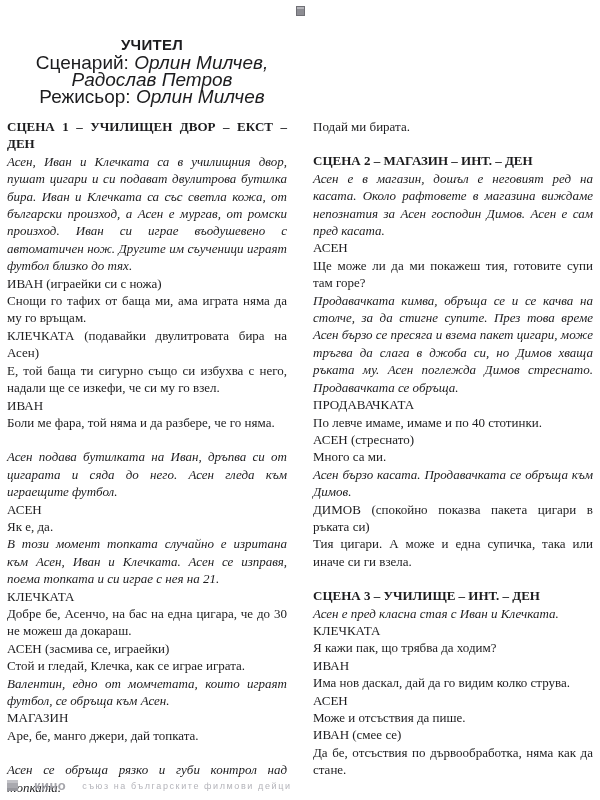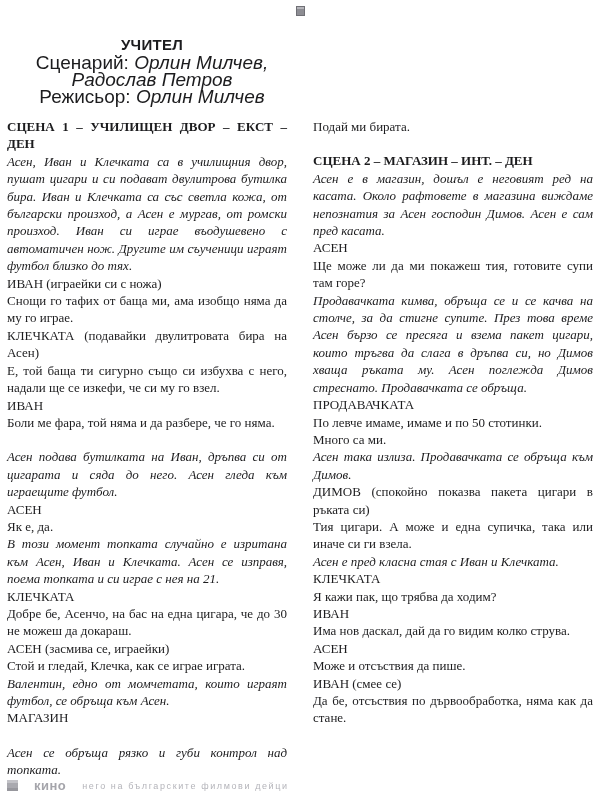--- a/index.html
+++ b/index.html
@@ -67,61 +67,64 @@
       <span>Режисьор:</span>
       <span class="names">Орлин Милчев</span>
     </div>
   </div>
 
   <div class="columns">
     <div class="col">
         <p class="scene">СЦЕНА 1 – УЧИЛИЩЕН ДВОР – ЕКСТ – ДЕН</p>
         <p class="action">Асен, Иван и Клечката са в училищния двор, пушат цигари и си подават двулитрова бутилка бира. Иван и Клечката са със светла кожа, от български произход, а Асен е мургав, от ромски произход. Иван си играе въодушевено с автоматичен нож. Другите им съученици играят футбол близко до тях.</p>
         <p class="cue">ИВАН (играейки си с ножа)</p>
-        <p class="dialog">Снощи го тафих от баща ми, ама изобщо няма да му го играе.</p>
+        <p class="dialog">Снощи го тафих от баща ми, ама играта няма да му го връщам.</p>
         <p class="cue">КЛЕЧКАТА (подавайки двулитровата бира на Асен)</p>
         <p class="dialog">Е, той баща ти сигурно също си избухва с него, надали ще се изкефи, че си му го взел.</p>
         <p class="cue">ИВАН</p>
         <p class="dialog">Боли ме фара, той няма и да разбере, че го няма.</p>
         <p class="action gap">Асен подава бутилката на Иван, дръпва си от цигарата и сяда до него. Асен гледа към играещите футбол.</p>
         <p class="cue">АСЕН</p>
         <p class="dialog">Як е, да.</p>
         <p class="action">В този момент топката случайно е изритана към Асен, Иван и Клечката. Асен се изправя, поема топката и си играе с нея на 21.</p>
         <p class="cue">КЛЕЧКАТА</p>
         <p class="dialog">Добре бе, Асенчо, на бас на една цигара, че до 30 не можеш да докараш.</p>
         <p class="cue">АСЕН (засмива се, играейки)</p>
         <p class="dialog">Стой и гледай, Клечка, как се играе играта.</p>
         <p class="action">Валентин, едно от момчетата, които играят футбол, се обръща към Асен.</p>
         <p class="cue">МАГАЗИН</p>
+        <p class="dialog">Аре, бе, манго джери, дай топката.</p>
         <p class="action gap">Асен се обръща рязко и губи контрол над топката.</p>
       </div>
     <div class="col">
         <p class="dialog">Подай ми бирата.</p>
         <p class="scene gap">СЦЕНА 2 – МАГАЗИН – ИНТ. – ДЕН</p>
         <p class="action">Асен е в магазин, дошъл е неговият ред на касата. Около рафтовете в магазина виждаме непознатия за Асен господин Димов. Асен е сам пред касата.</p>
         <p class="cue">АСЕН</p>
         <p class="dialog">Ще може ли да ми покажеш тия, готовите супи там горе?</p>
-        <p class="action">Продавачката кимва, обръща се и се качва на столче, за да стигне супите. През това време Асен бързо се пресяга и взема пакет цигари, които тръгва да слага в дръпва си, но Димов хваща ръката му. Асен поглежда Димов стреснато. Продавачката се обръща.</p>
+        <p class="action">Продавачката кимва, обръща се и се качва на столче, за да стигне супите. През това време Асен бързо се пресяга и взема пакет цигари, може тръгва да слага в джоба си, но Димов хваща ръката му. Асен поглежда Димов стреснато. Продавачката се обръща.</p>
         <p class="cue">ПРОДАВАЧКАТА</p>
-        <p class="dialog">По левче имаме, имаме и по 50 стотинки.</p>
+        <p class="dialog">По левче имаме, имаме и по 40 стотинки.</p>
+        <p class="cue">АСЕН (стреснато)</p>
         <p class="dialog">Много са ми.</p>
-        <p class="action">Асен така излиза. Продавачката се обръща към Димов.</p>
+        <p class="action">Асен бързо касата. Продавачката се обръща към Димов.</p>
         <p class="cue">ДИМОВ (спокойно показва пакета цигари в ръката си)</p>
         <p class="dialog">Тия цигари. А може и една супичка, така или иначе си ги взела.</p>
+        <p class="scene gap">СЦЕНА  3 – УЧИЛИЩЕ – ИНТ. – ДЕН</p>
         <p class="action">Асен е пред класна стая с Иван и Клечката.</p>
         <p class="cue">КЛЕЧКАТА</p>
         <p class="dialog">Я кажи пак, що трябва да ходим?</p>
         <p class="cue">ИВАН</p>
         <p class="dialog">Има нов даскал, дай да го видим колко струва.</p>
         <p class="cue">АСЕН</p>
         <p class="dialog">Може и отсъствия да пише.</p>
         <p class="cue">ИВАН (смее се)</p>
         <p class="dialog">Да бе, отсъствия по дървообработка, няма как да стане.</p>
       </div>
   </div>
 
   <div class="footer">
     <span class="logo-square"></span>
     <span class="logo-text">кино</span>
-    <span class="tagline">него на българските филмови дейци</span>
+    <span class="tagline">съюз на българските филмови дейци</span>
   </div>
 
 </div>
 
 </body></html>

